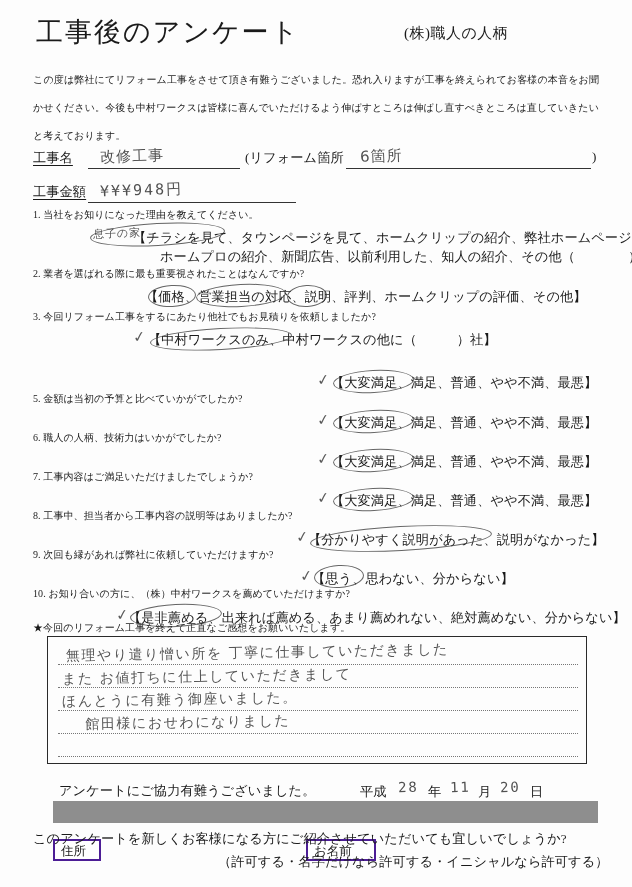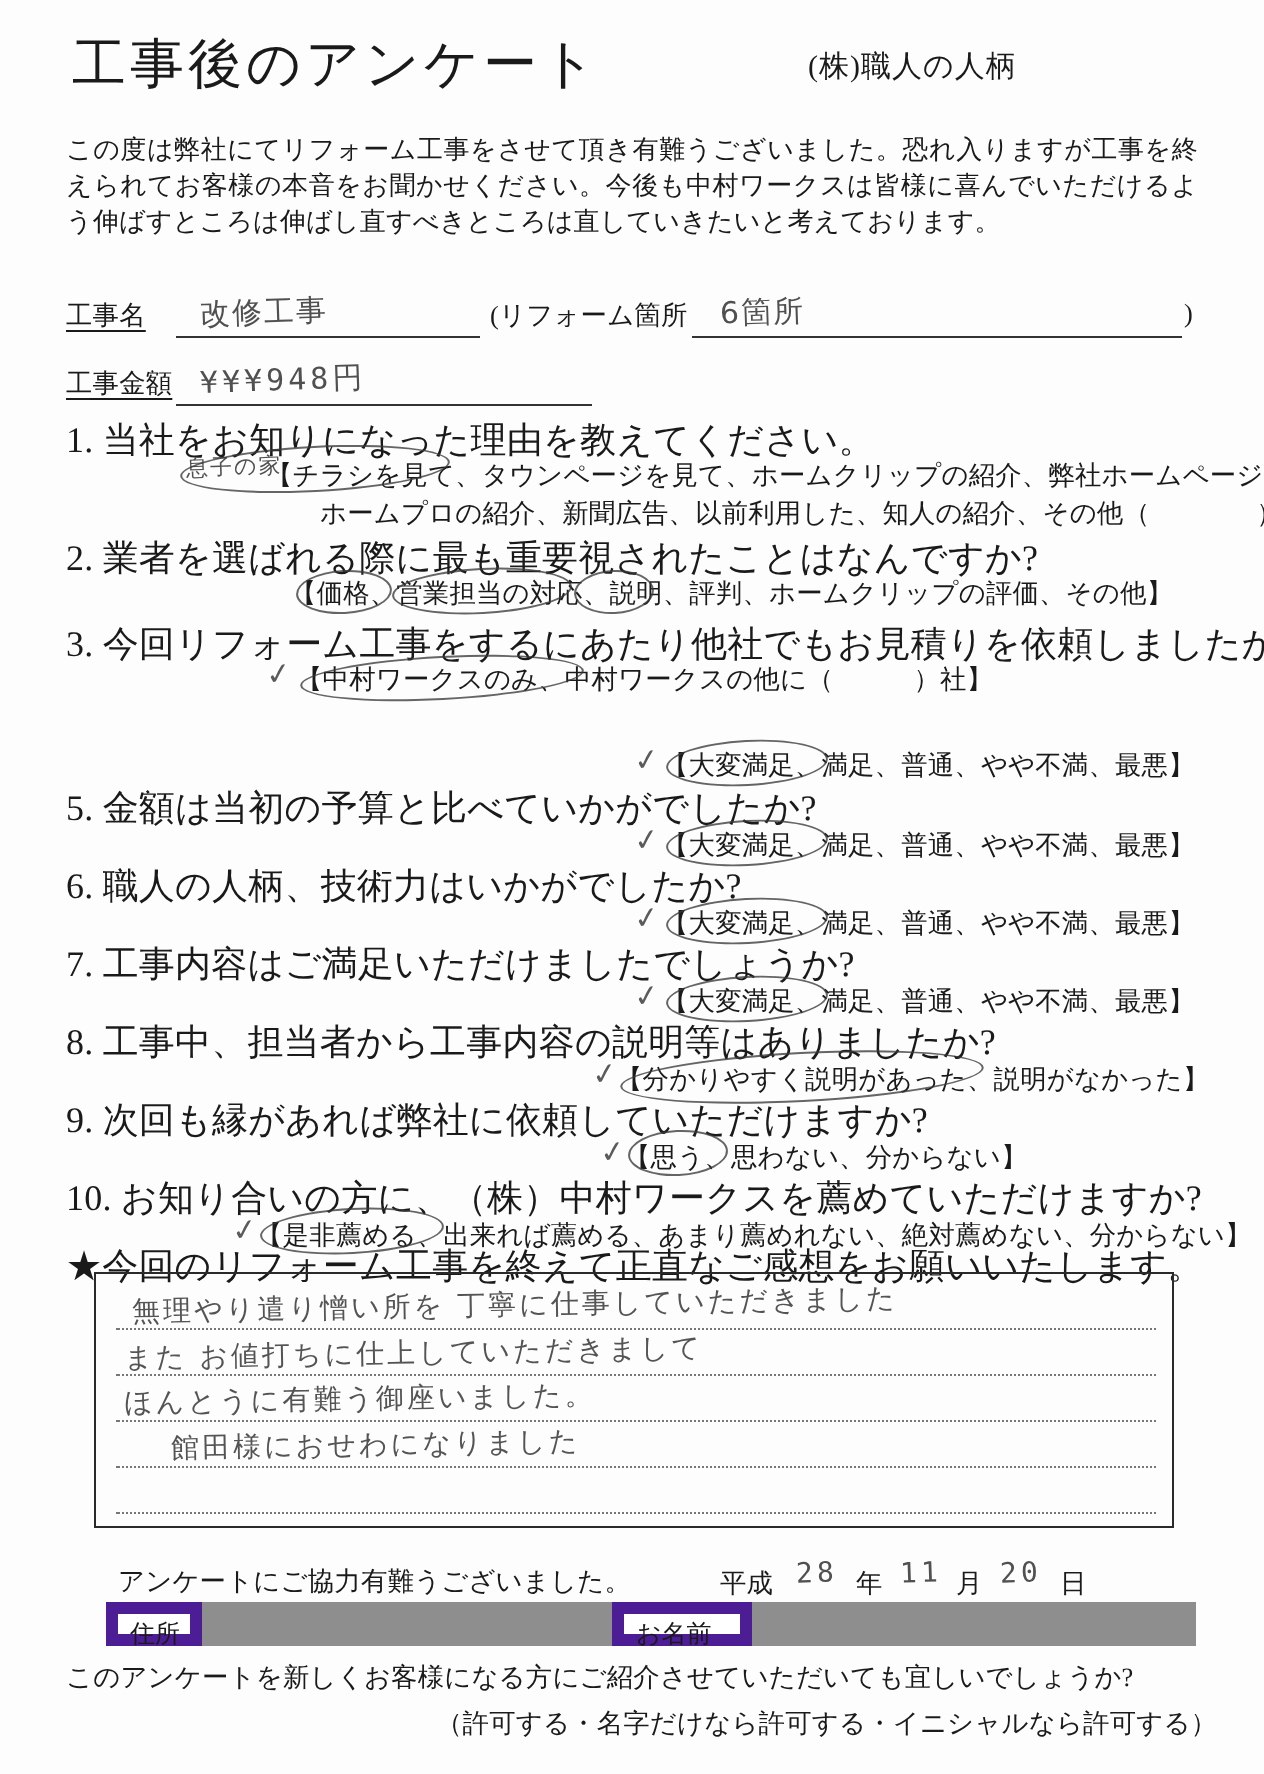--- a/index.html
+++ b/index.html
@@ -40,22 +40,22 @@
     font-size: 15px;
     letter-spacing: 0.5px;
     white-space: nowrap;
   }
 
   
   .intro {
     position: absolute;
     left: 33px; top: 66px;
     width: 566px;
-    font-size: 13px;
-    line-height: 18px;
+    font-size: 10px;
+    line-height: 28px;
     text-align: justify;
     letter-spacing: 0.1px;
   }
 
   
   .row {
     position: absolute;
     font-size: 13.2px;
     white-space: nowrap;
     letter-spacing: 0.1px;
@@ -94,21 +94,21 @@
   .checkmark {
     position: absolute;
     font-family: "DejaVu Sans", sans-serif;
     font-size: 15px;
     color: #333;
     opacity: .8;
     transform: rotate(-8deg);
   }
 
   
-  .q { position: absolute; font-size: 18px; white-space: nowrap; letter-spacing: .1px; }
+  .q { position: absolute; font-size: 10px; white-space: nowrap; letter-spacing: .1px; }
   .opts { position: absolute; font-size: 13.2px; white-space: nowrap; letter-spacing: .1px; }
 
   
   .commentbox {
     position: absolute;
     left: 47px; top: 636px;
     width: 540px; height: 128px;
     border: 1.3px solid #2a2a2a;
     box-sizing: border-box;
   }
@@ -132,27 +132,28 @@
 
   
   .redact {
     position: absolute;
     background: #8e8e8e;
     height: 22px;
   }
   .boxlabel {
     position: absolute;
     background: #ffffff;
-    border: 6px solid #4c1d95;
+    border: 2px solid #4c1d95;
     font-size: 12.5px;
     padding: 2px 6px 2px 6px;
     box-sizing: border-box;
     height: 22px;
     line-height: 16px;
     white-space: nowrap;
+    margin-top: 38px;
   }
 </style>
 </head>
 <body>
 
 <div id="page">
 
   <div class="header">
     <div class="doc-title">工事後のアンケート</div>
     <div class="company">(株)職人の人柄</div>

